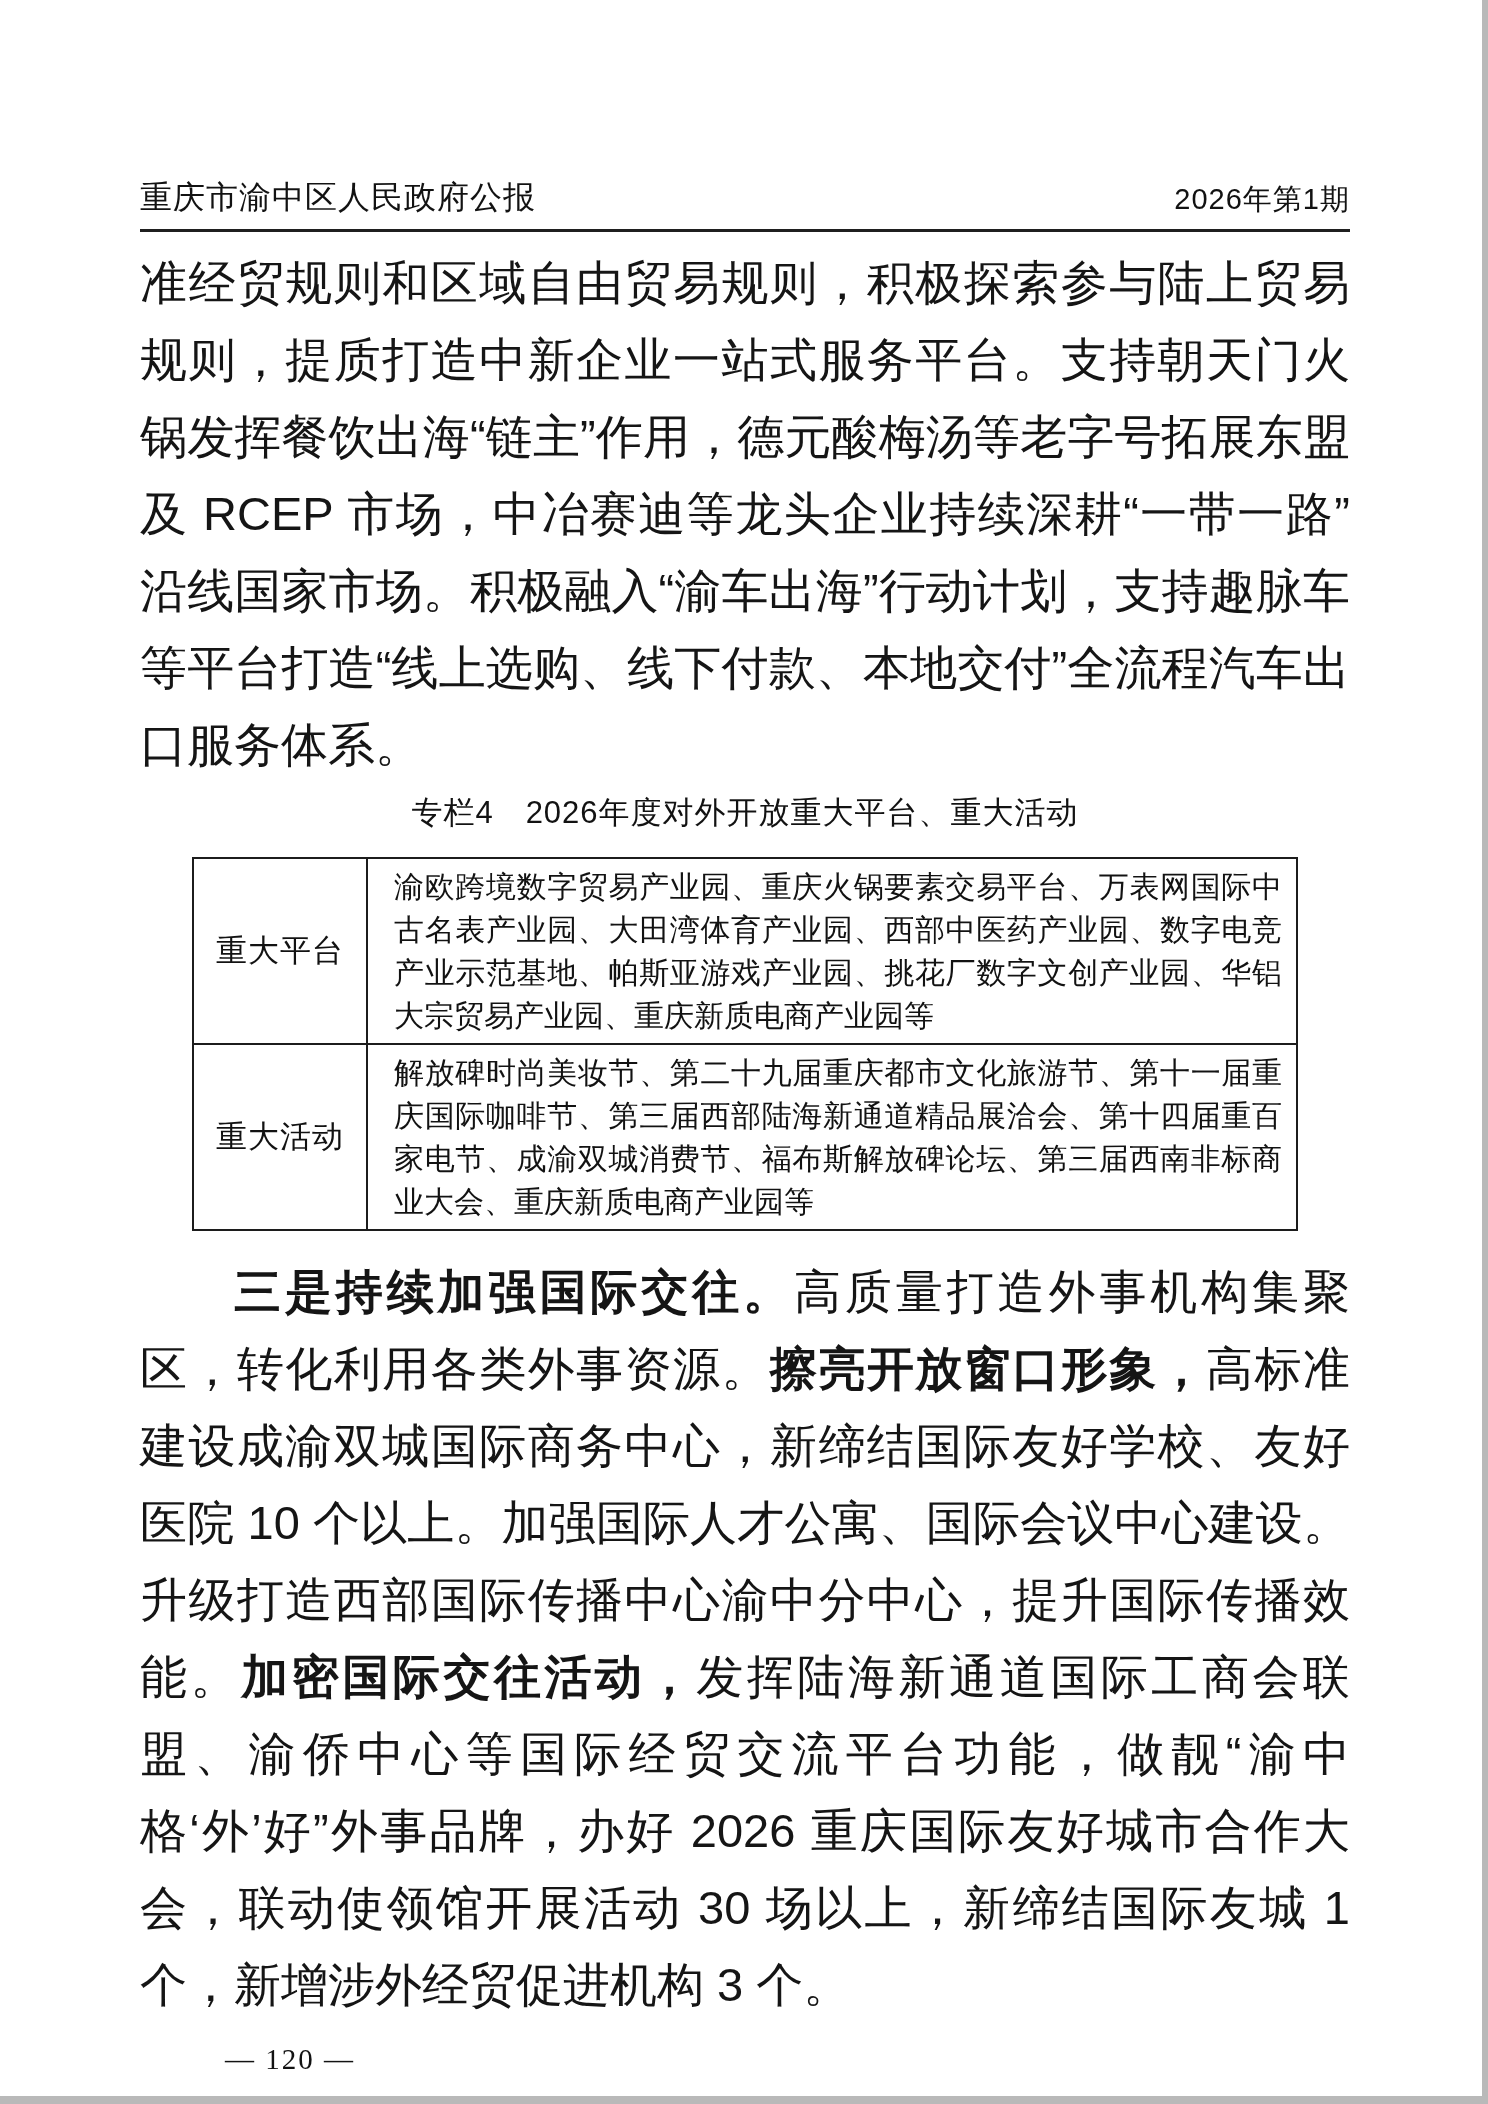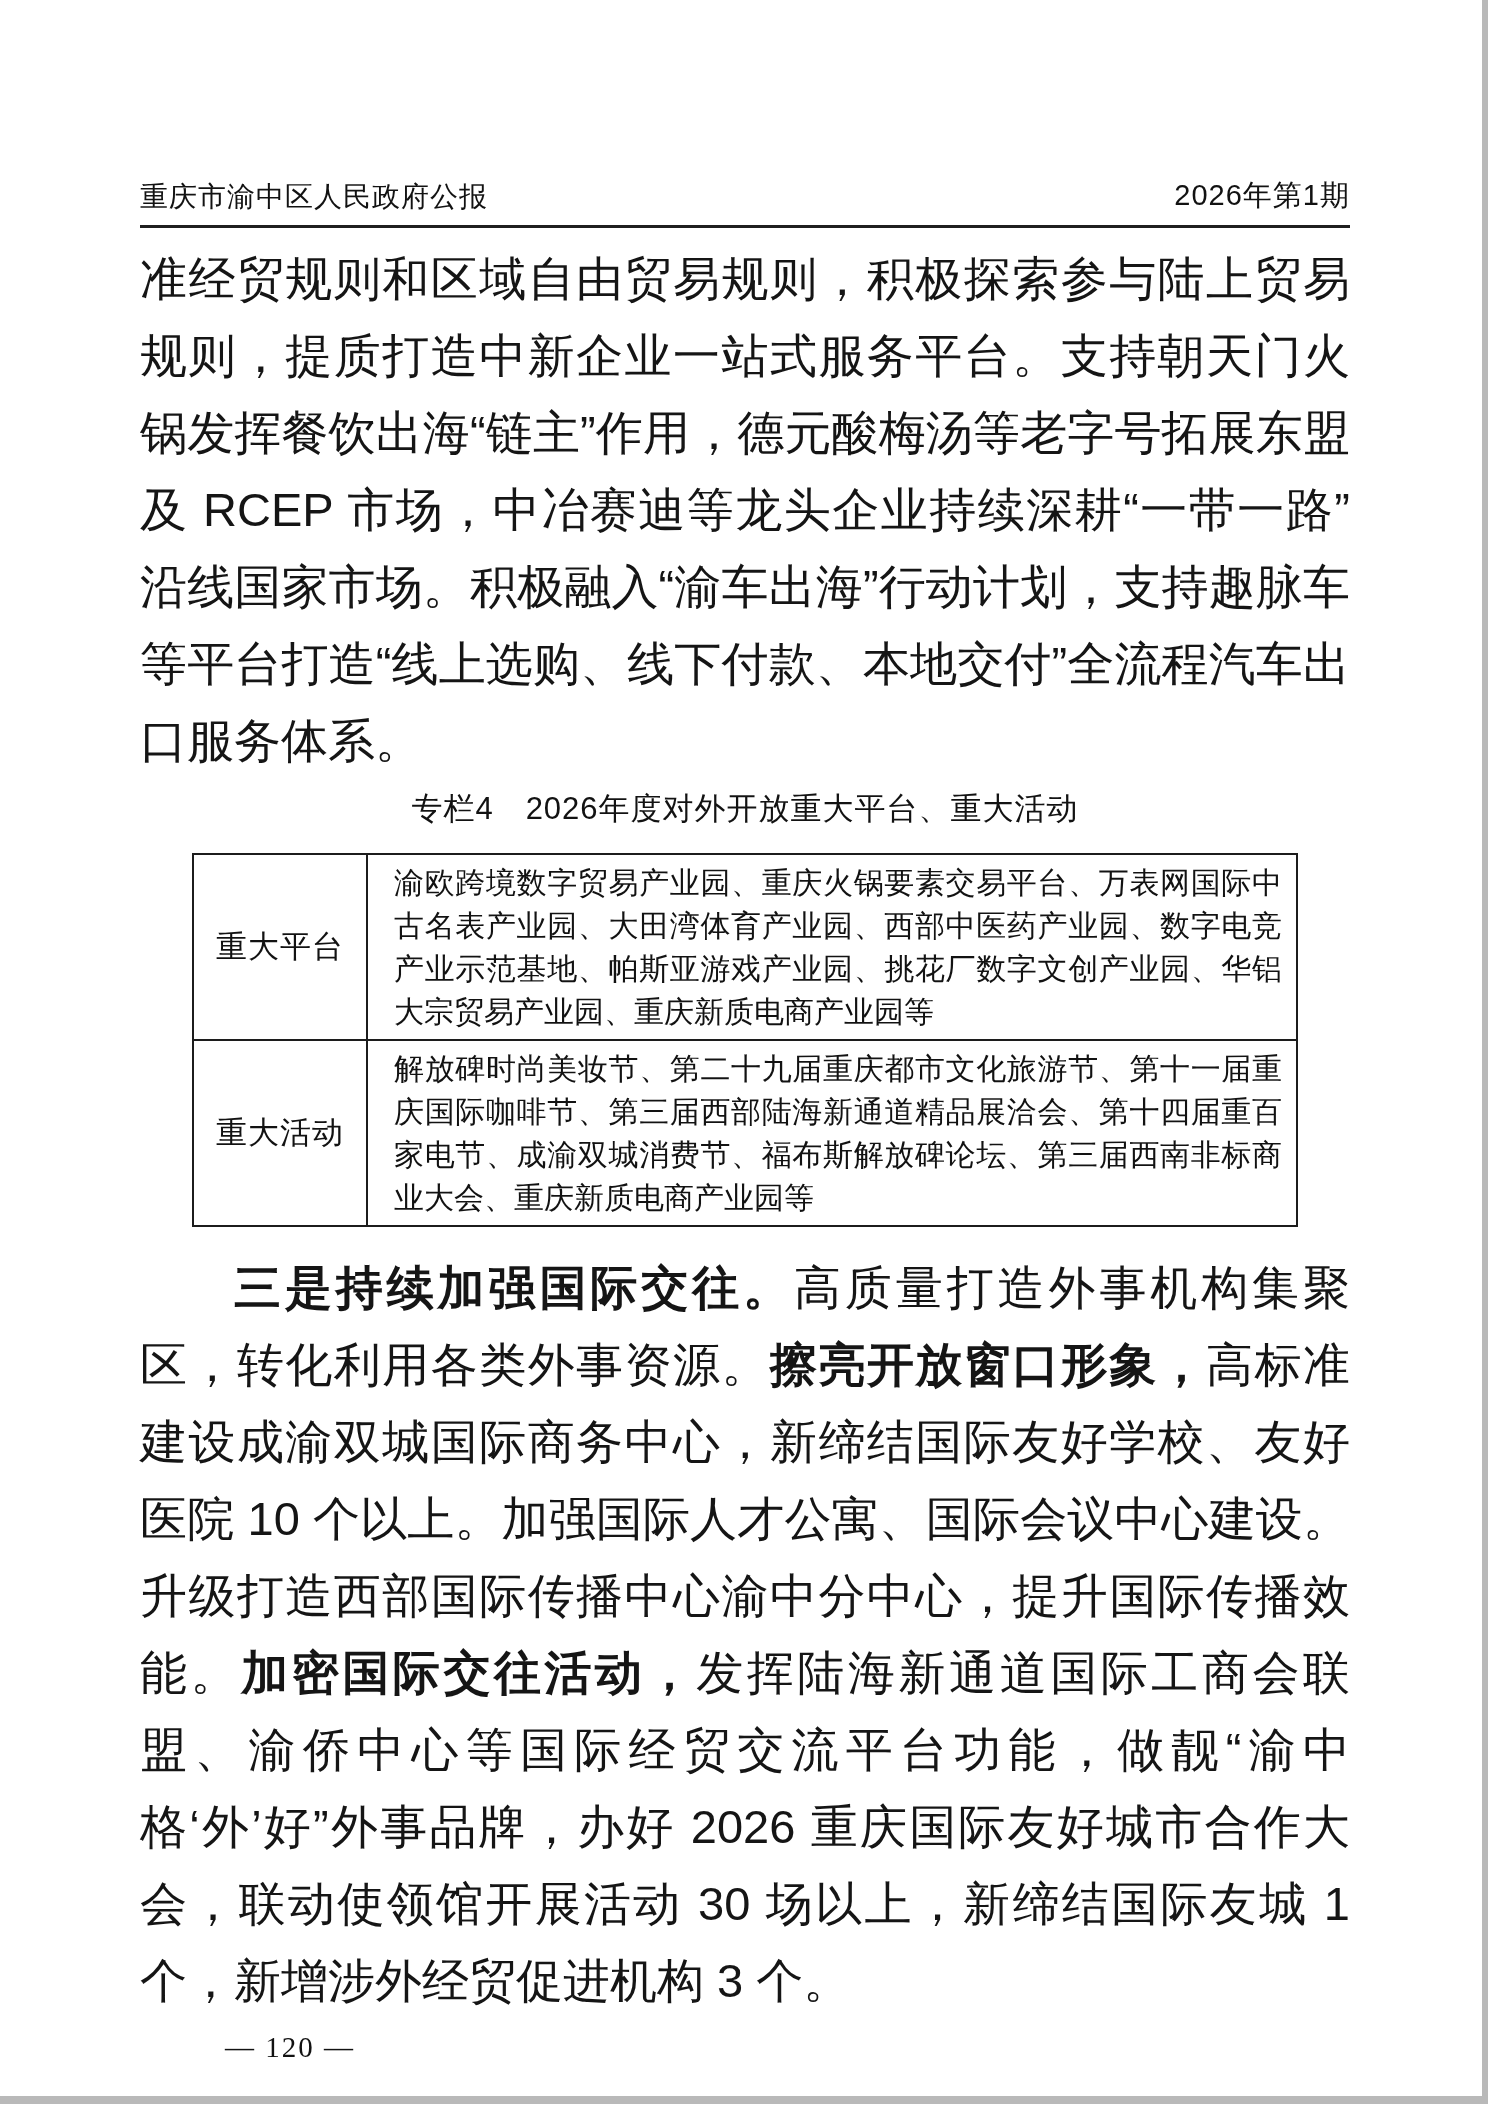--- a/index.html
+++ b/index.html
@@ -20,21 +20,21 @@
     margin-left: 140px;
   }
   
   .page-header {
     padding-top: 176px;
     display: flex;
     justify-content: space-between;
     align-items: flex-end;
     font-family: "Liberation Sans", serif;
   }
-  .gazette-title { font-size: 28px; letter-spacing: 1px; }
+  .gazette-title { font-size: 32px; letter-spacing: 1px; }
   .issue-label   { font-size: 29px; letter-spacing: 1px; }
   .header-rule {
     margin-top: 9px;
     border-top: 3px solid #1f1f1f;
     height: 0;
   }
   
   .para {
     font-family: "Liberation Sans", serif;
     font-size: 47px;
@@ -72,21 +72,21 @@
     letter-spacing: 1px;
   }
   .content-cell {
     font-size: 30px;
     line-height: 43px;
     text-align: justify;
     padding: 6px 14px 6px 26px;
   }
   
   .page-footer {
-    margin-top: 12px;
+    margin-top: 20px;
     margin-left: 85px;
     font-family: "Liberation Serif", serif;
     font-size: 29px;
     letter-spacing: 2px;
   }
 </style>
 </head>
 <body>
 
 <div class="page">

